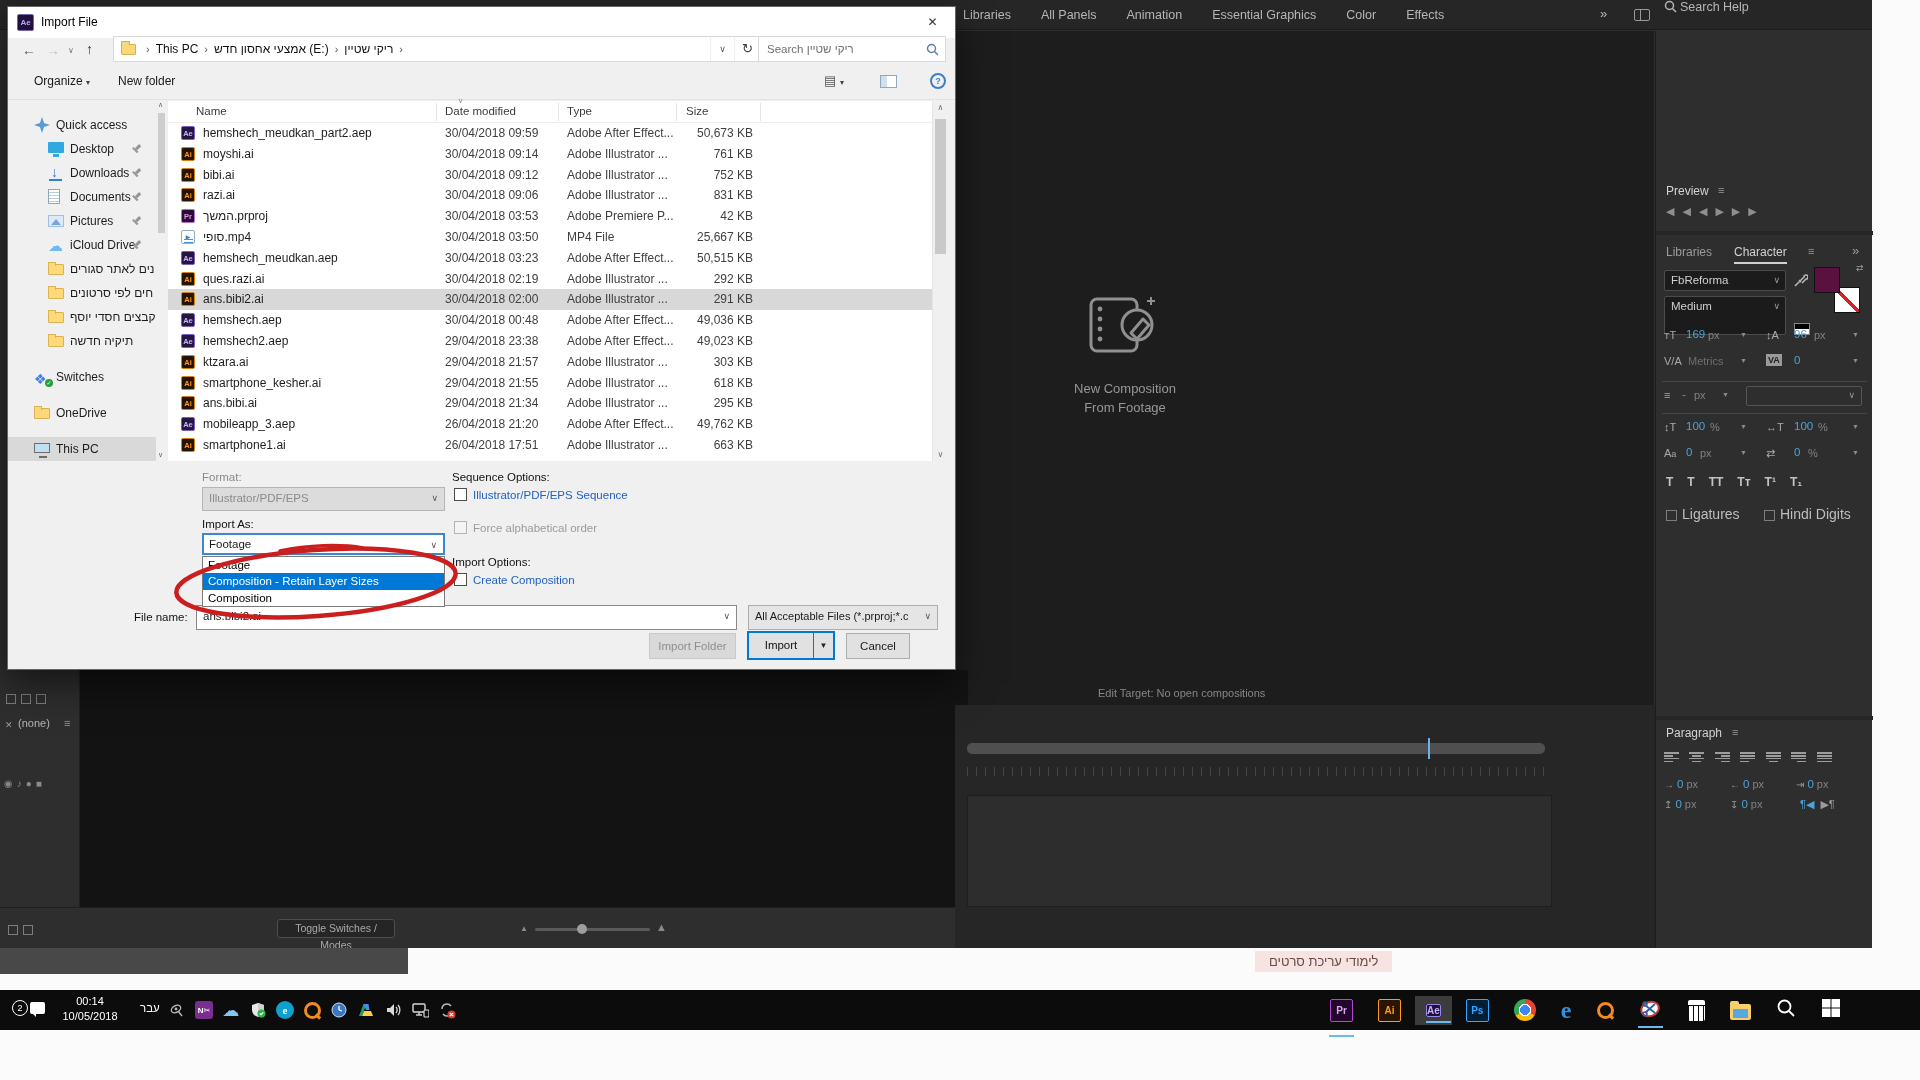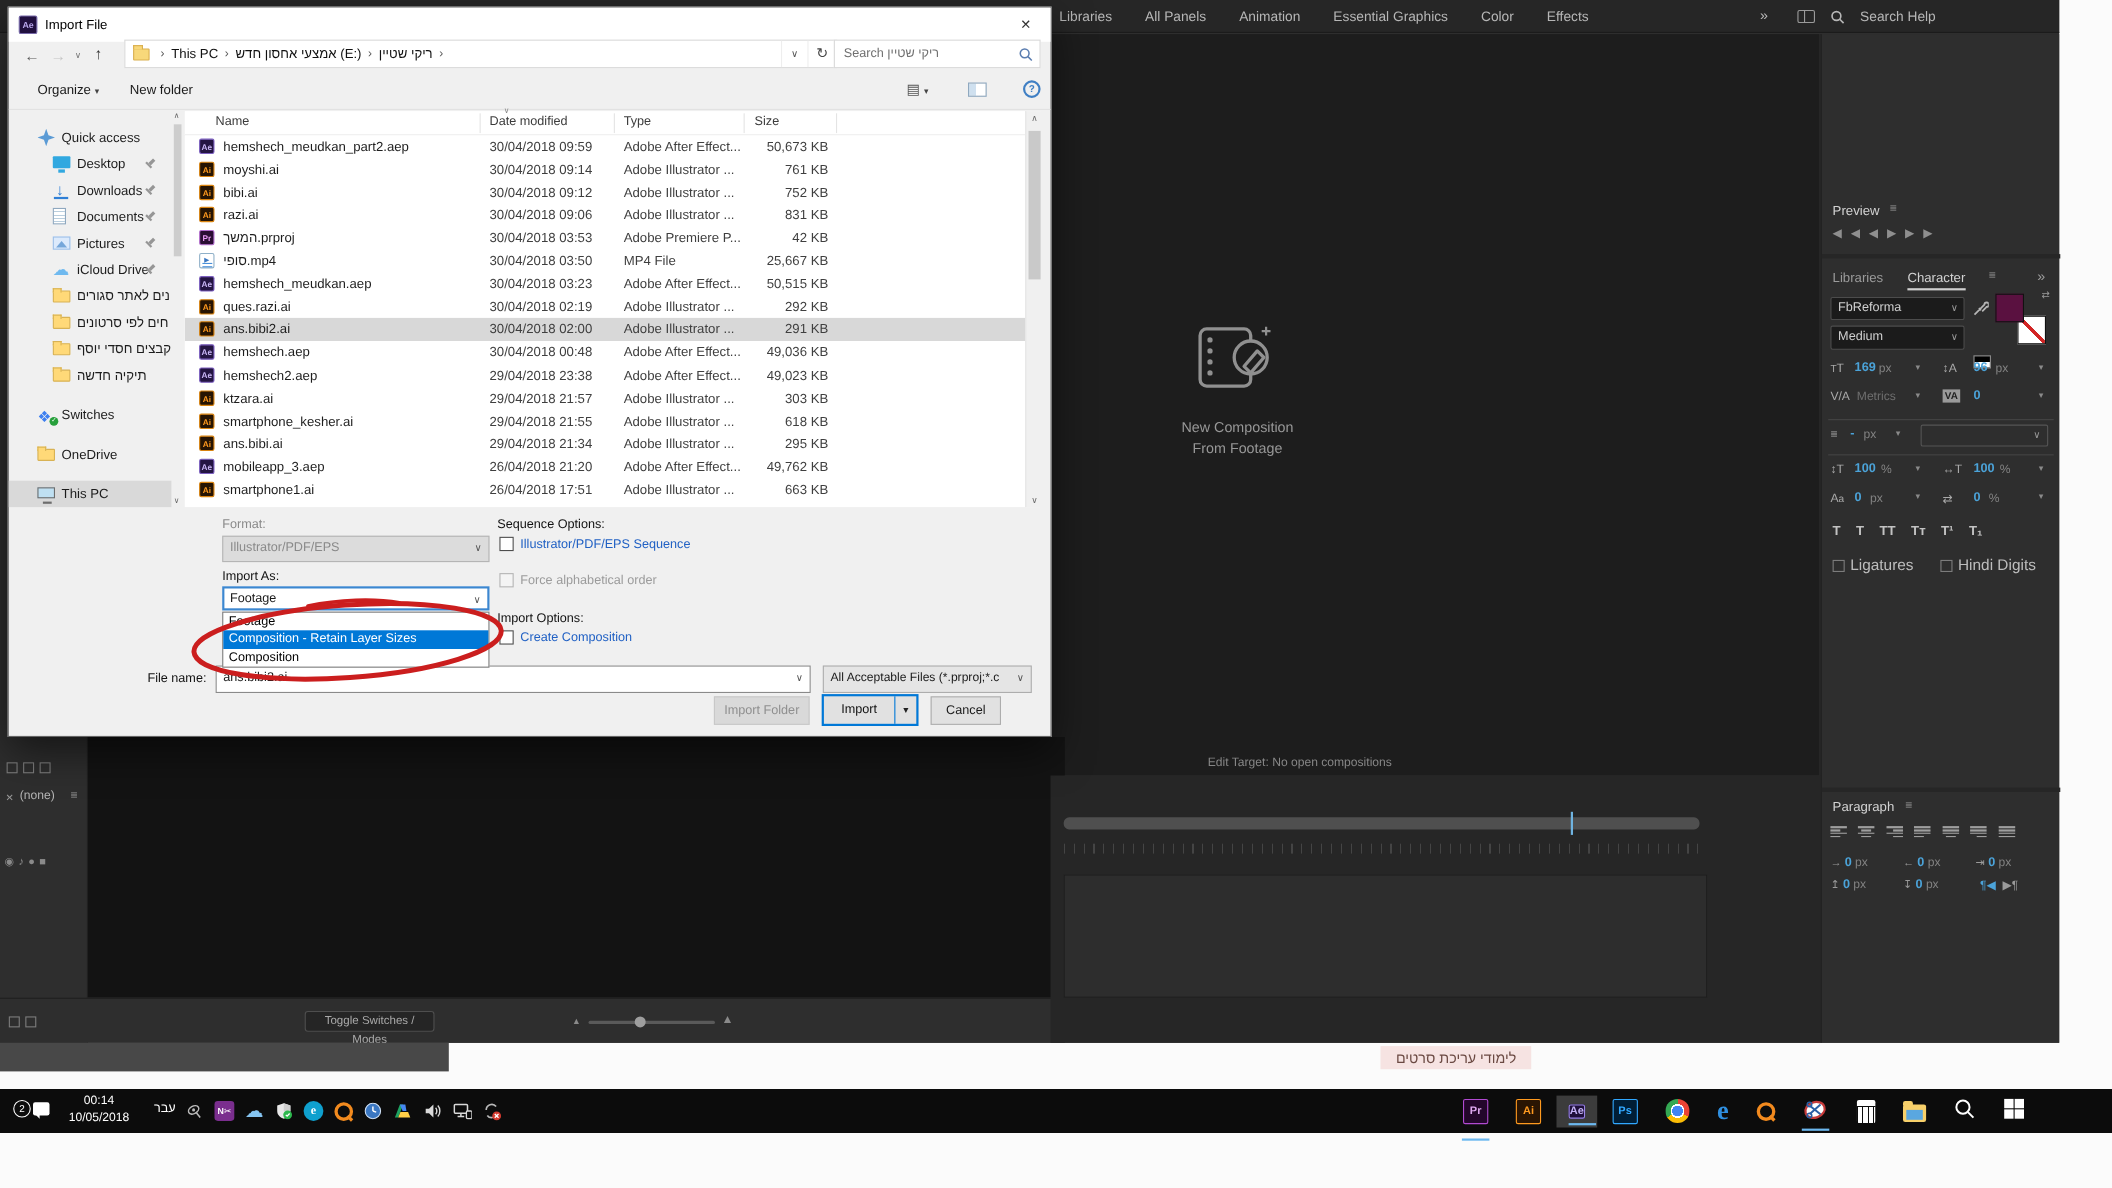--- a/index.html
+++ b/index.html
@@ -9,34 +9,34 @@
   .abs{position:absolute}
 
   
   .ae{position:absolute;left:0;top:0;width:1872px;height:948px;background:#2e2e2e}
   .wsbar{position:absolute;left:0;top:0;width:100%;height:30px;background:#262626;border-bottom:1px solid #1b1b1b}
   .wstabs{position:absolute;left:963px;top:0;display:flex;gap:30px;height:30px;align-items:center;white-space:nowrap}
   .wstab{font-size:12.5px;color:#b6b6b6}
   .wsmore{position:absolute;left:1600px;top:6px;color:#b6b6b6;font-size:13px}
   .wsswitch{position:absolute;left:1634px;top:9px;width:16px;height:12px;border:1px solid #9a9a9a;border-radius:2px}
   .wsswitch::after{content:"";position:absolute;left:5px;top:0;width:1px;height:10px;background:#9a9a9a}
-  .wssearch{position:absolute;left:1664px;top:0;height:30px;display:flex;align-items:center;gap:14px;color:#b6b6b6;font-size:12.5px}
+  .wssearch{position:absolute;left:1664px;top:0;height:30px;display:flex;align-items:flex-start;gap:3px;color:#b6b6b6;font-size:12.5px}
 
   .comp{position:absolute;left:955px;top:31px;width:699px;height:674px;background:#1d1d1d}
   .comp-empty{position:absolute;left:45px;top:258px;width:250px;text-align:center;color:#979797;font-size:13px;line-height:19px}
   .comp-empty svg{display:block;margin:0 auto 18px}
   .edit-target{position:absolute;left:1098px;top:687px;font-size:11px;color:#868686}
 
   .rcol{position:absolute;left:1655px;top:31px;width:217px;height:917px;background:#2e2e2e;border-left:1px solid #1c1c1c}
   .ptitle{font-size:12px;color:#d2d2d2}
   .pdim{color:#9b9b9b}
   .hamb{color:#9b9b9b;font-size:11px}
   .hamb::before{content:"≡"}
   .tab-underline{border-bottom:2px solid #cfcfcf;padding-bottom:3px}
-  .cv{color:#4ba3d9;font-weight:bold;font-size:11.5px}
+  .cv{color:#4ba3d9;font-weight:normal;font-size:11.5px}
   .cu{color:#828282;font-size:11px}
   .ci{color:#a9a9a9;font-size:11px}
   .cd{color:#8a8a8a;font-size:7px}
   .cd::before{content:"▼"}
   .well{background:#1b1b1b;border:1px solid #4c4c4c;border-radius:2px;color:#cfcfcf;font-size:11.5px;padding:3px 6px;position:absolute}
   .well::after{content:"∨";position:absolute;right:5px;top:4px;color:#9a9a9a;font-size:9px}
   .chkd{width:11px;height:11px;border:1px solid #7c7c7c;display:inline-block;vertical-align:-2px;margin-right:5px}
   .cklabel{font-size:14px;color:#bdbdbd}
   .divh{position:absolute;left:6px;right:6px;height:1px;background:#454545}
 
@@ -249,21 +249,21 @@
 
         <span class="well" style="left:8px;top:31px;width:122px;height:21px">FbReforma</span>
         <svg class="abs" style="left:138px;top:34px" width="14" height="14" viewBox="0 0 14 14">
             <path d="M1 13 L6 8 M5 7 L7 9 M6 8 L10 4 A2 2 0 1 1 12 6 L8 10" fill="none" stroke="#b5b5b5" stroke-width="1.6"></path>
           </svg>
         <div class="abs" style="left:158px;top:28px;width:52px;height:50px">
           <div class="abs" style="left:20px;top:20px;width:26px;height:26px;background:#fff;border:1px solid #111;background-image:linear-gradient(to top right,rgba(0,0,0,0) 45%,#d22424 45%,#d22424 55%,rgba(0,0,0,0) 55%)"></div>
           <div class="abs" style="left:0;top:0;width:26px;height:26px;background:#5a1140;border:1px solid #111"></div>
           <span class="abs" style="left:42px;top:-4px;color:#9a9a9a;font-size:9px">⇄</span>
         </div>
-        <span class="well" style="left:8px;top:57px;width:122px;height:22px">Medium</span>
+        <span class="well" style="left:8px;top:57px;width:122px;height:39px">Medium</span>
         <div class="abs" style="left:138px;top:84px;width:16px;height:12px;background:linear-gradient(#000 50%,#fff 50%);border:1px solid #888"></div>
 
         <span class="abs ci" style="left:8px;top:90px"><small>T</small>T</span>
         <b class="abs cv" style="left:30px;top:89px">169</b>
         <span class="abs cu" style="left:52px;top:90px">px</span>
         <i class="abs cd" style="left:84px;top:92px"></i>
         <span class="abs ci" style="left:110px;top:90px">↕A</span>
         <b class="abs cv" style="left:138px;top:89px">96</b>
         <span class="abs cu" style="left:158px;top:90px">px</span>
         <i class="abs cd" style="left:196px;top:92px"></i>

